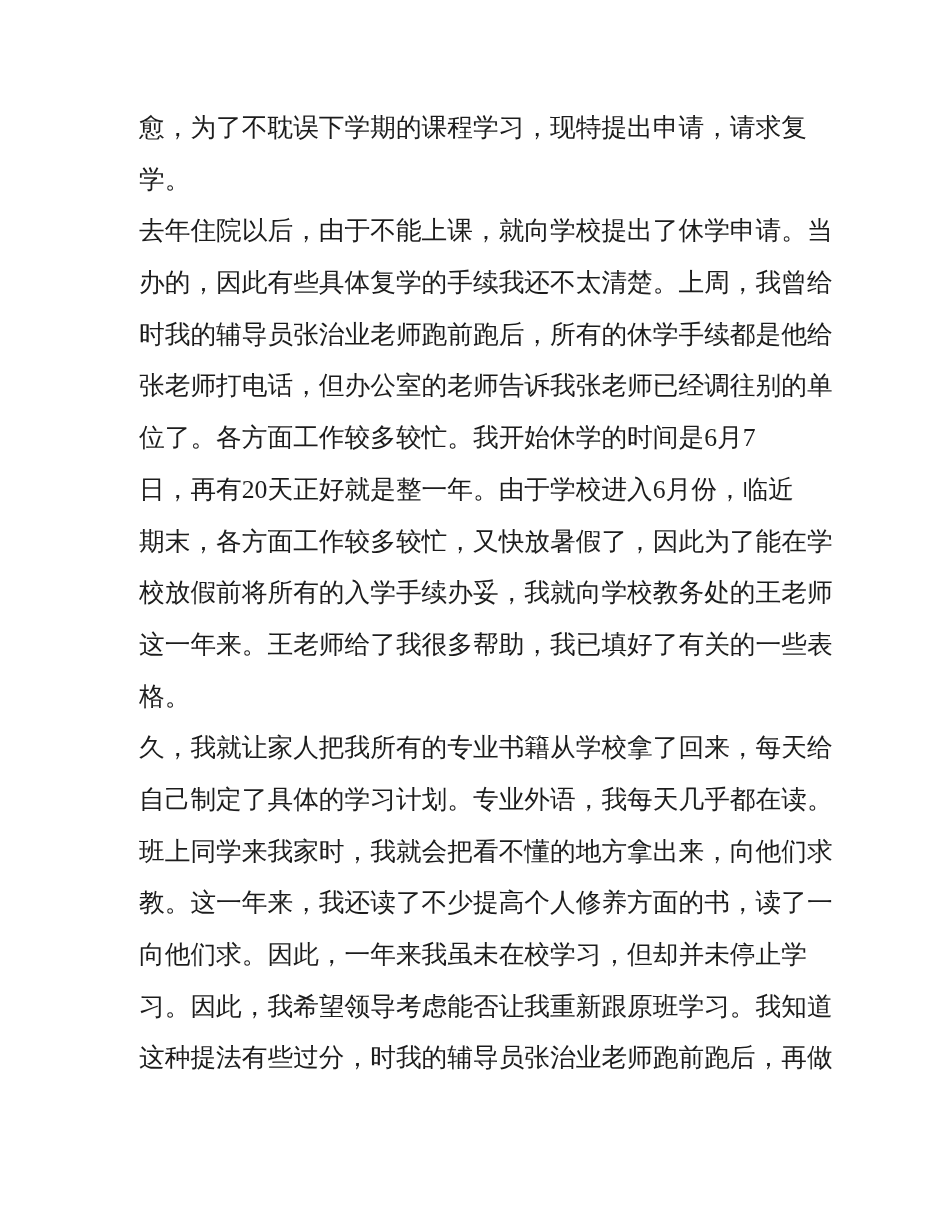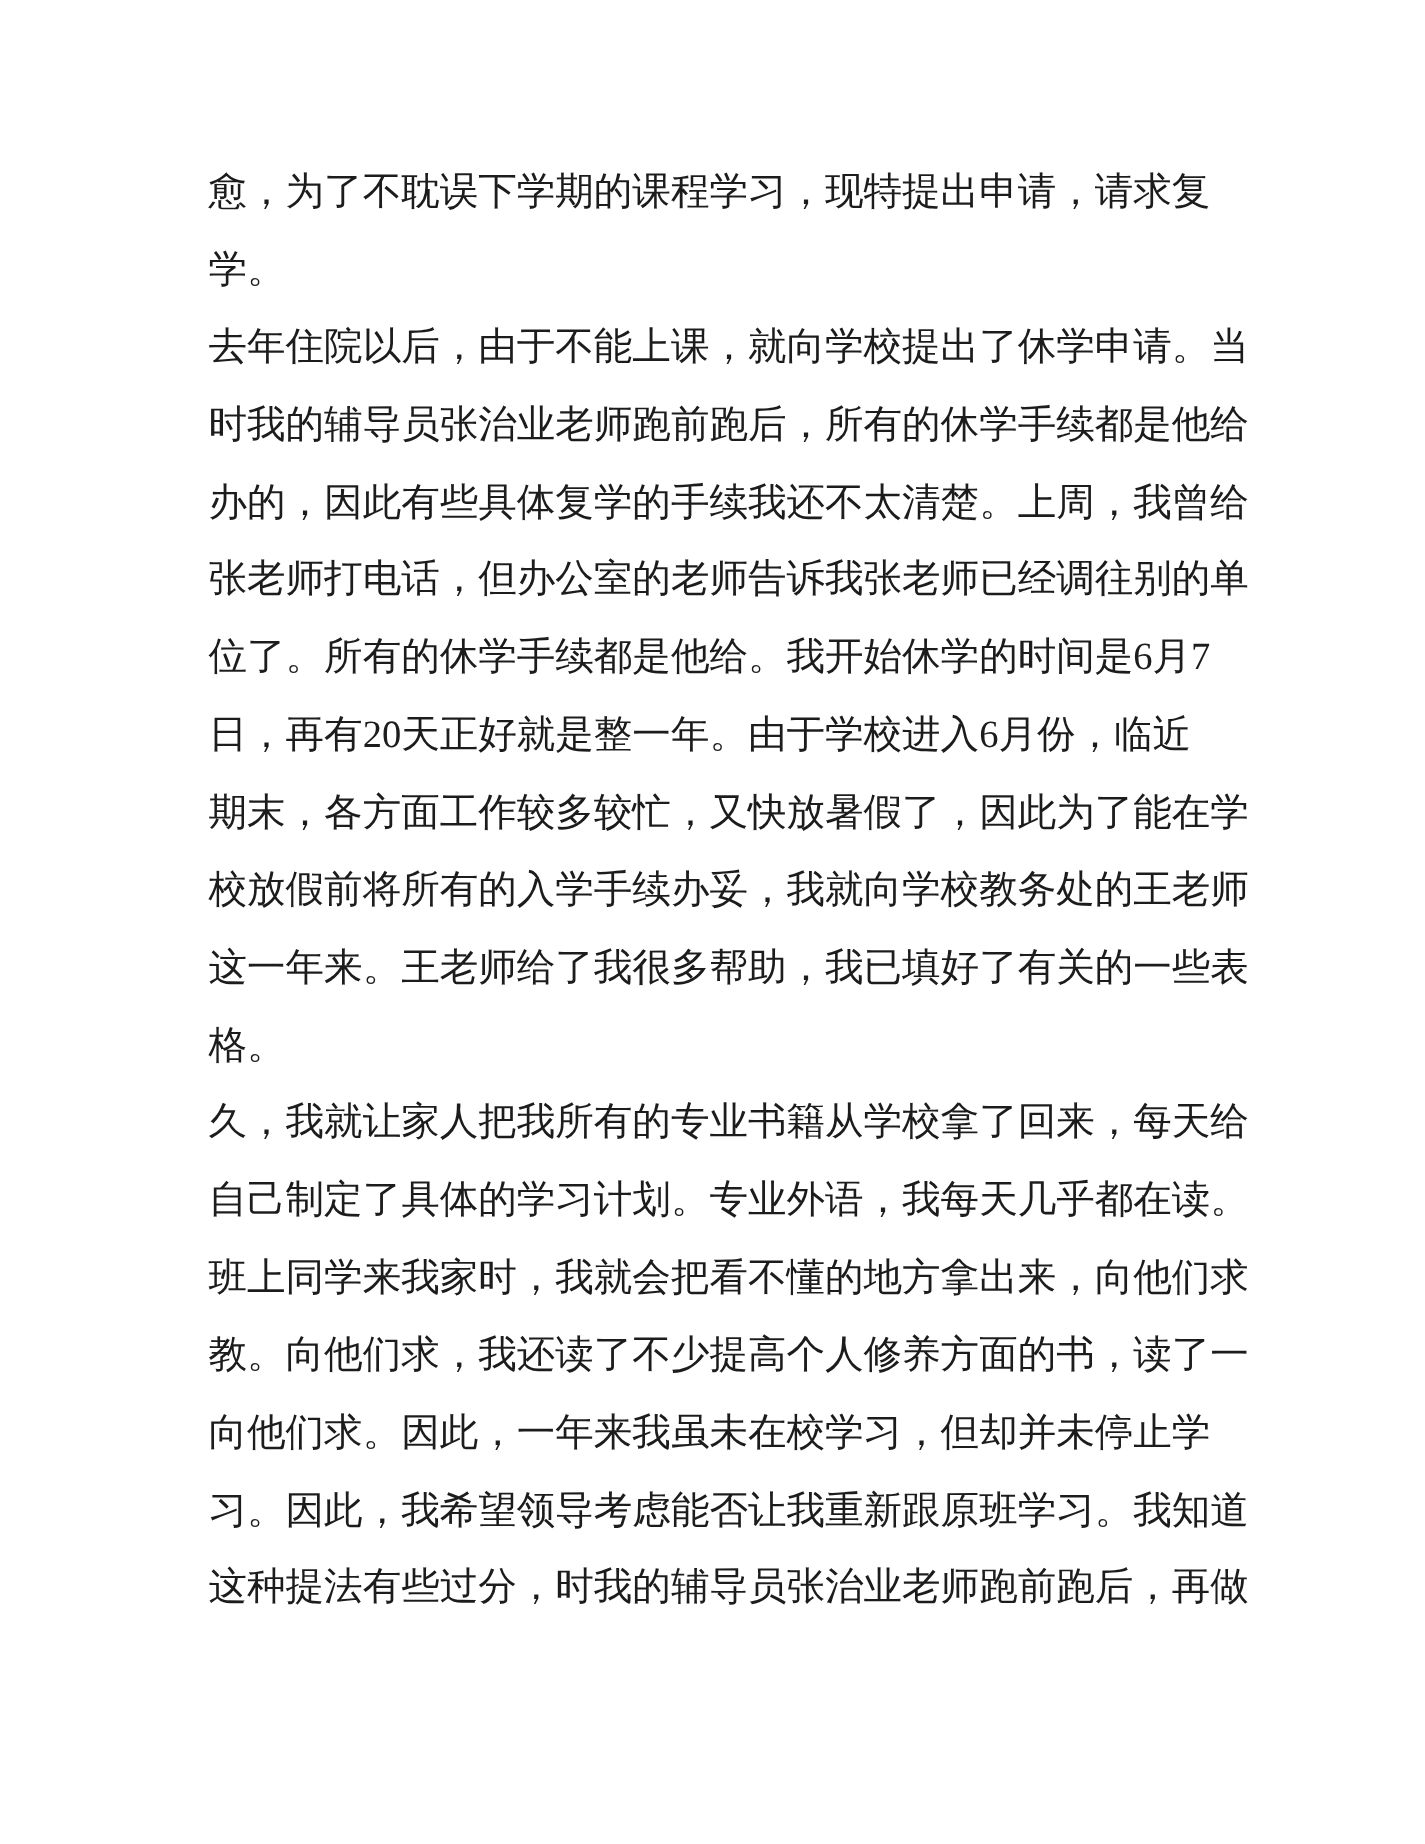--- a/index.html
+++ b/index.html
@@ -37,30 +37,30 @@
   }
 </style>
 </head>
 <body>
 
 <div class="page">
   <div class="text-block">
     <div class="line">愈，为了不耽误下学期的课程学习，现特提出申请，请求复</div>
     <div class="line">学。</div>
     <div class="line">去年住院以后，由于不能上课，就向学校提出了休学申请。当</div>
+    <div class="line">办的，因此有些具体复学的手续我还不太清楚。上周，我曾给</div>
     <div class="line">时我的辅导员张治业老师跑前跑后，所有的休学手续都是他给</div>
-    <div class="line">办的，因此有些具体复学的手续我还不太清楚。上周，我曾给</div>
     <div class="line">张老师打电话，但办公室的老师告诉我张老师已经调往别的单</div>
-    <div class="line">位了。所有的休学手续都是他给。我开始休学的时间是6月7</div>
+    <div class="line">位了。各方面工作较多较忙。我开始休学的时间是6月7</div>
     <div class="line">日，再有20天正好就是整一年。由于学校进入6月份，临近</div>
     <div class="line">期末，各方面工作较多较忙，又快放暑假了，因此为了能在学</div>
     <div class="line">校放假前将所有的入学手续办妥，我就向学校教务处的王老师</div>
     <div class="line">这一年来。王老师给了我很多帮助，我已填好了有关的一些表</div>
     <div class="line">格。</div>
     <div class="line">久，我就让家人把我所有的专业书籍从学校拿了回来，每天给</div>
     <div class="line">自己制定了具体的学习计划。专业外语，我每天几乎都在读。</div>
     <div class="line">班上同学来我家时，我就会把看不懂的地方拿出来，向他们求</div>
-    <div class="line">教。向他们求，我还读了不少提高个人修养方面的书，读了一</div>
+    <div class="line">教。这一年来，我还读了不少提高个人修养方面的书，读了一</div>
     <div class="line">向他们求。因此，一年来我虽未在校学习，但却并未停止学</div>
     <div class="line">习。因此，我希望领导考虑能否让我重新跟原班学习。我知道</div>
     <div class="line">这种提法有些过分，时我的辅导员张治业老师跑前跑后，再做</div>
   </div>
 </div>
 
 </body></html>

